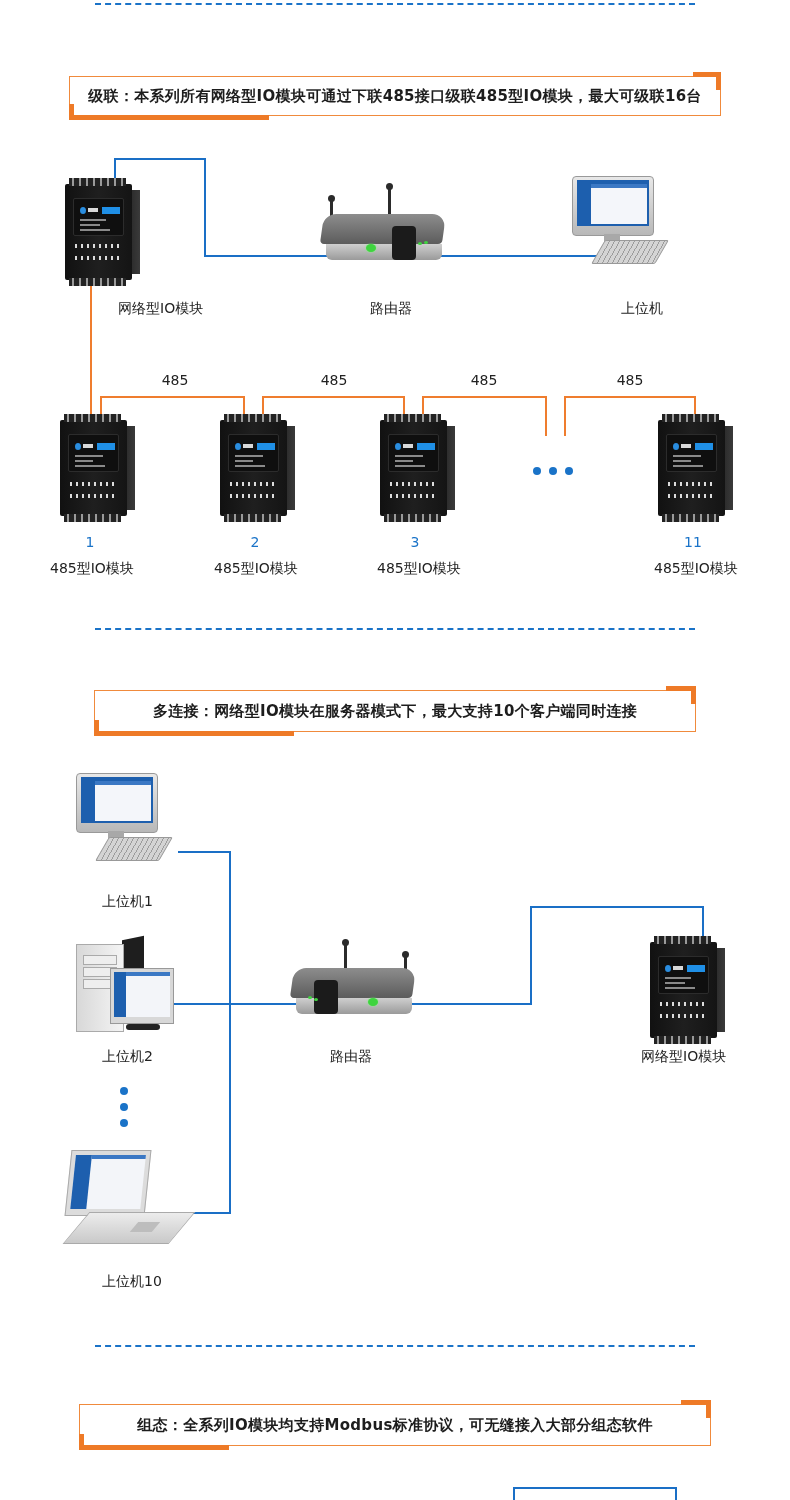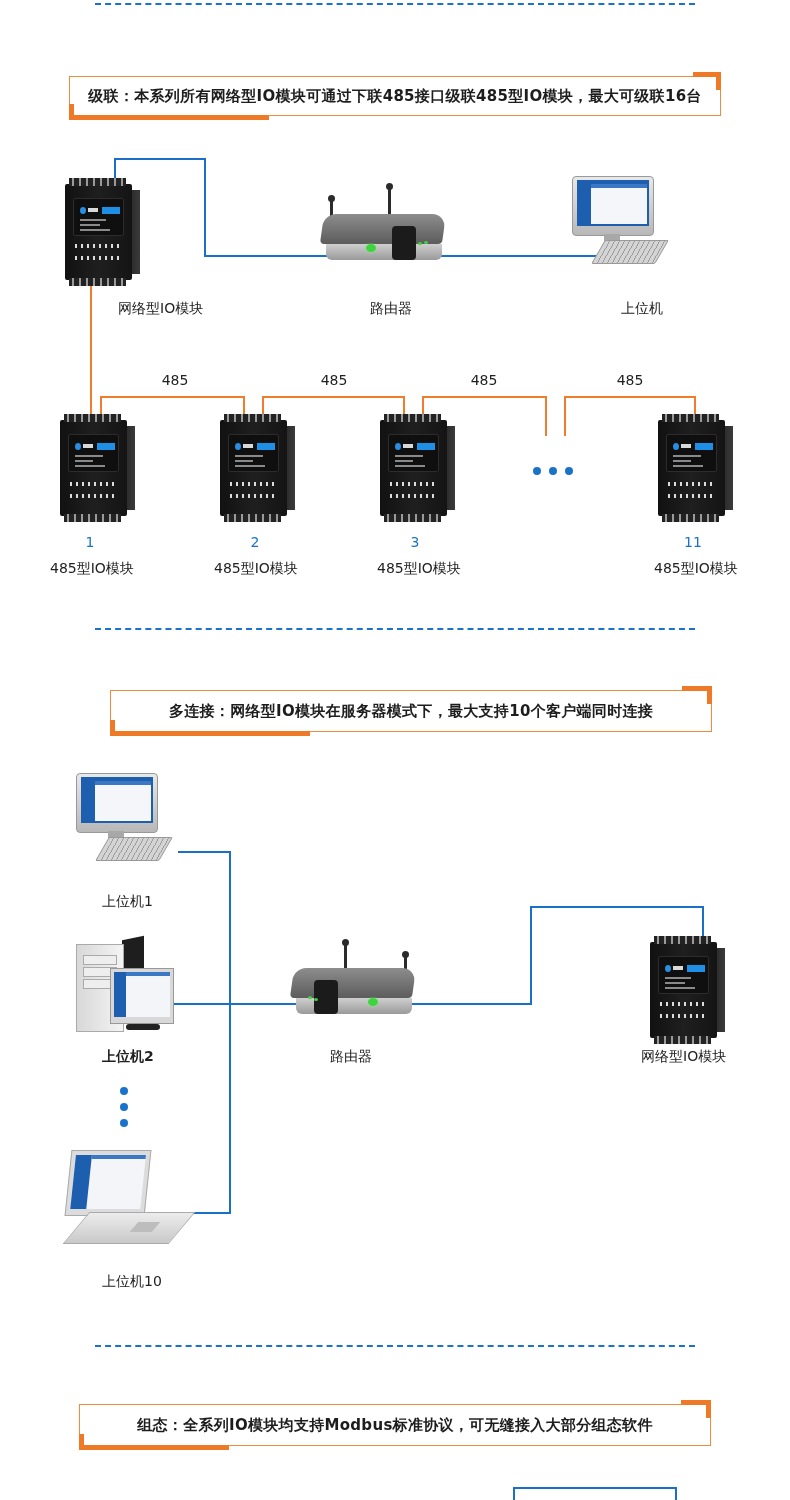--- a/index.html
+++ b/index.html
@@ -238,21 +238,21 @@
       <div class="ln" style="top:30px; width:30px;"></div>
     </div>
   <div class="leds" style="top:70px;"></div>
     <div class="leds" style="top:82px;"></div>
 </div>
 <div class="num" style="left:680px; top:534px; width:26px;">11</div>
 <div class="label" style="left:654px; top:560px;">485型IO模块</div>
 
 <div class="dash" style="top:628px;"></div>
 
-<div class="banner" style="left:94px; top:690px; width:600px; height:40px;margin-left:16px;">
+<div class="banner" style="left:94px; top:690px; width:600px; height:40px;">
   <div class="bar-tr" style="right:-1px; top:-5px; width:30px; height:5px;"></div>
   <div class="bar-tr" style="right:-1px; top:-5px; width:5px; height:18px;"></div>
   <div class="bar-bl" style="left:-1px; bottom:-5px; width:200px; height:5px;"></div>
   <div class="bar-bl" style="left:-1px; bottom:-5px; width:5px; height:16px;"></div>
   <div class="text">多连接：网络型IO模块在服务器模式下，最大支持10个客户端同时连接</div>
 </div>
 
 <div class="wire-b" style="left:178px; top:851px; width:52px; height:2px;"></div>
 <div class="wire-b" style="left:229px; top:851px; width:2px; height:363px;"></div>
 <div class="wire-b" style="left:172px; top:1003px; width:126px; height:2px;"></div>
@@ -278,21 +278,21 @@
     <div class="case">
     <div class="bay" style="top:10px;"></div>
       <div class="bay" style="top:22px;"></div>
       <div class="bay" style="top:34px;"></div>
     </div>
   <div class="mon">
       <div class="scr"></div>
     </div>
     <div class="mon-base"></div>
 </div>
-<div class="label" style="left:102px; top:1048px;font-weight:bold;">上位机2</div>
+<div class="label" style="left:102px; top:1048px;">上位机2</div>
 
 <div class="dot" style="left:120px; top:1087px;"></div>
 <div class="dot" style="left:120px; top:1103px;"></div>
 <div class="dot" style="left:120px; top:1119px;"></div>
 
 <div class="laptop" style="left:62px; top:1150px; width:130px; height:100px;">
   <div class="lid">
       <div class="scr"></div>
     </div>
     <div class="base"></div>

